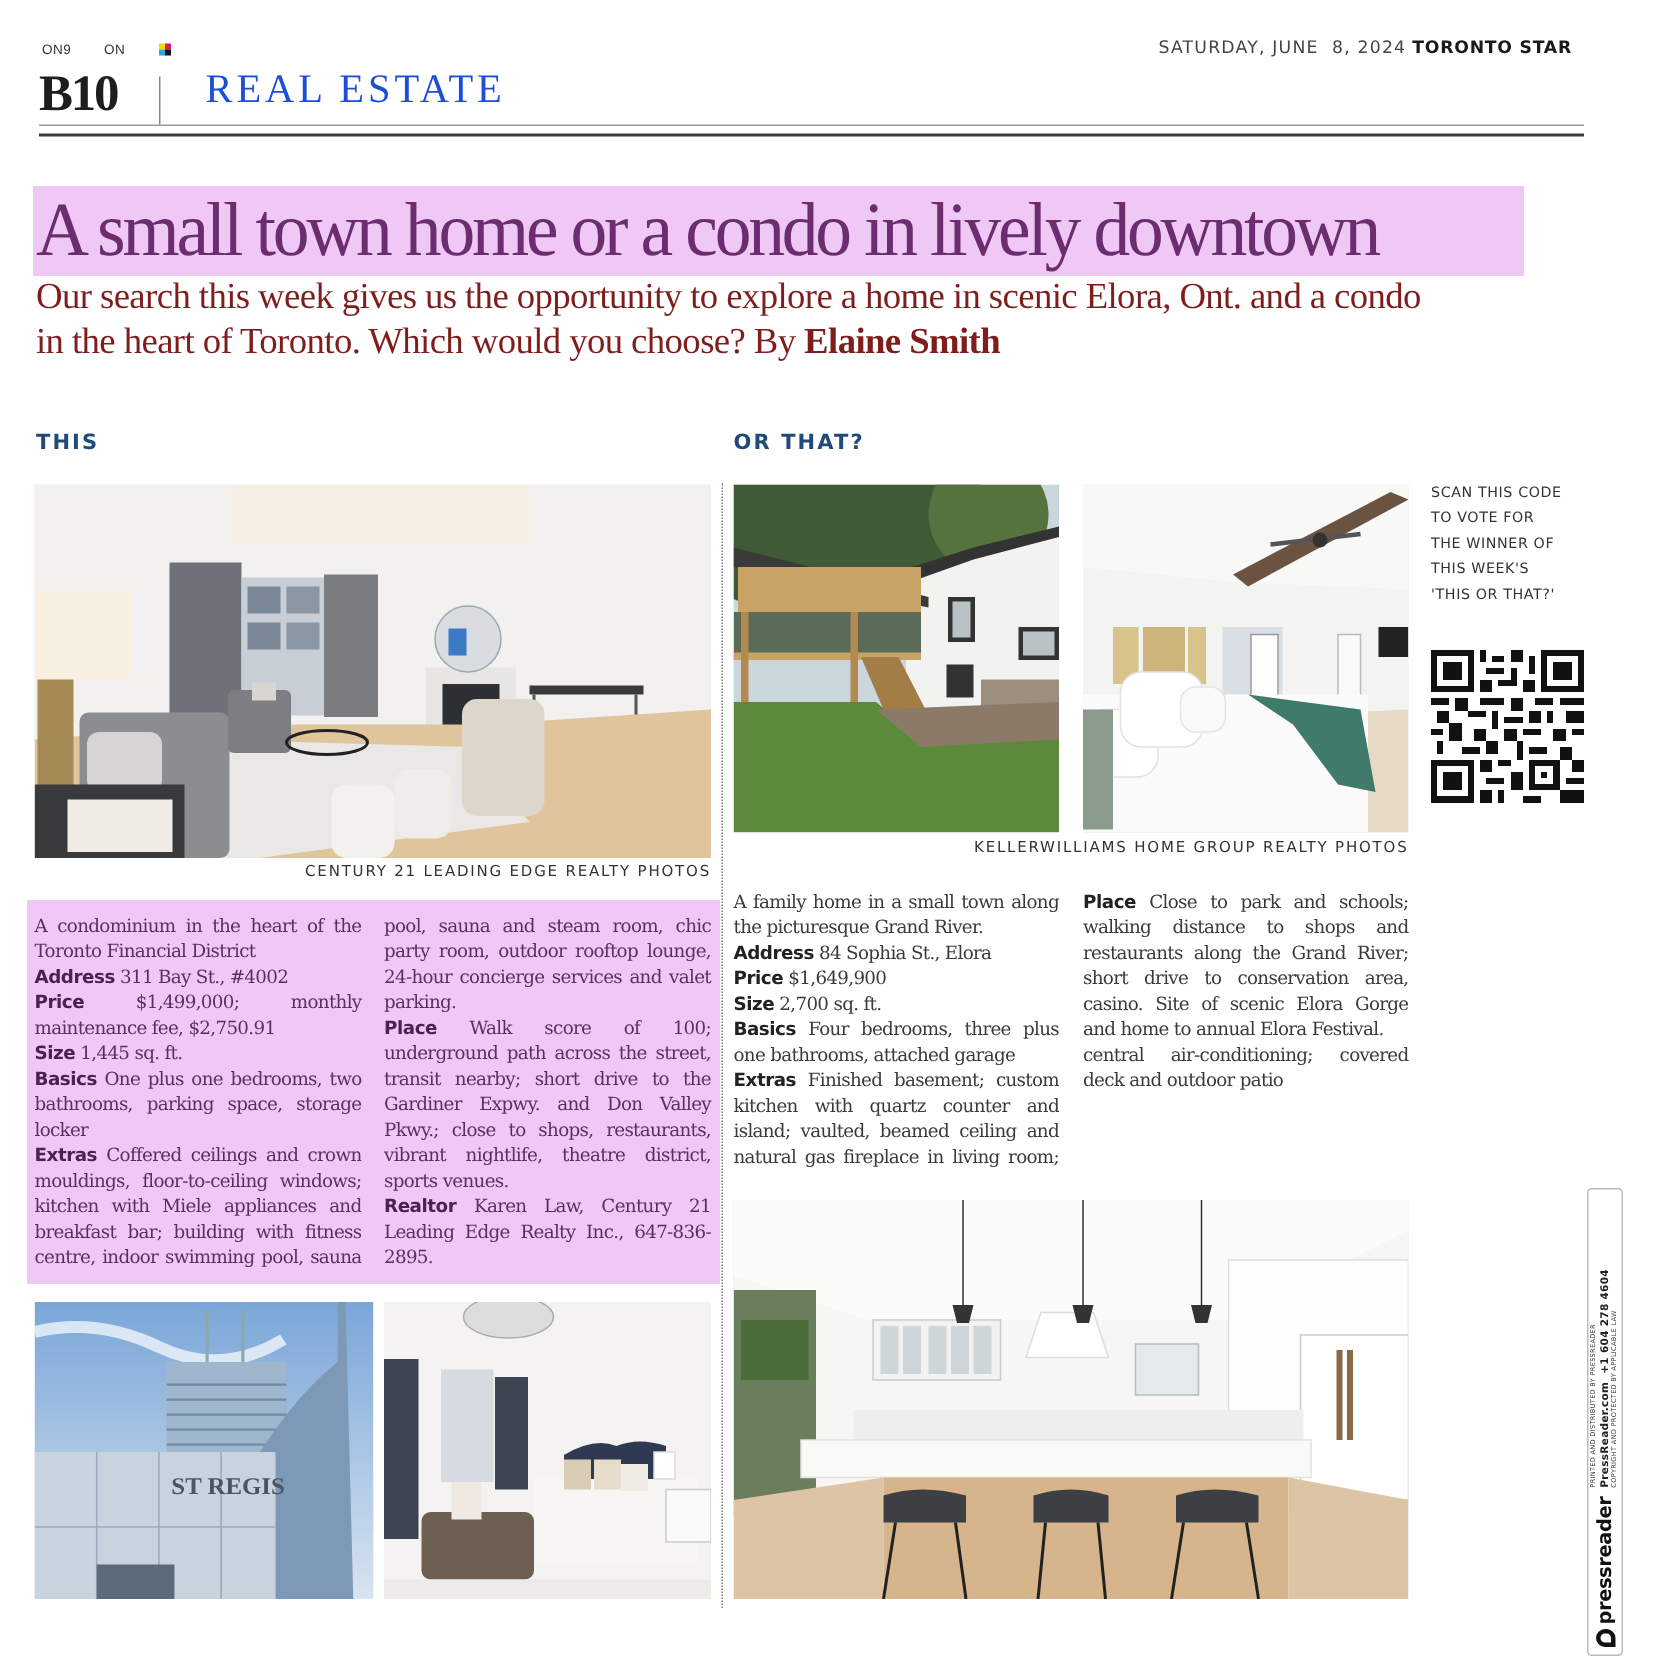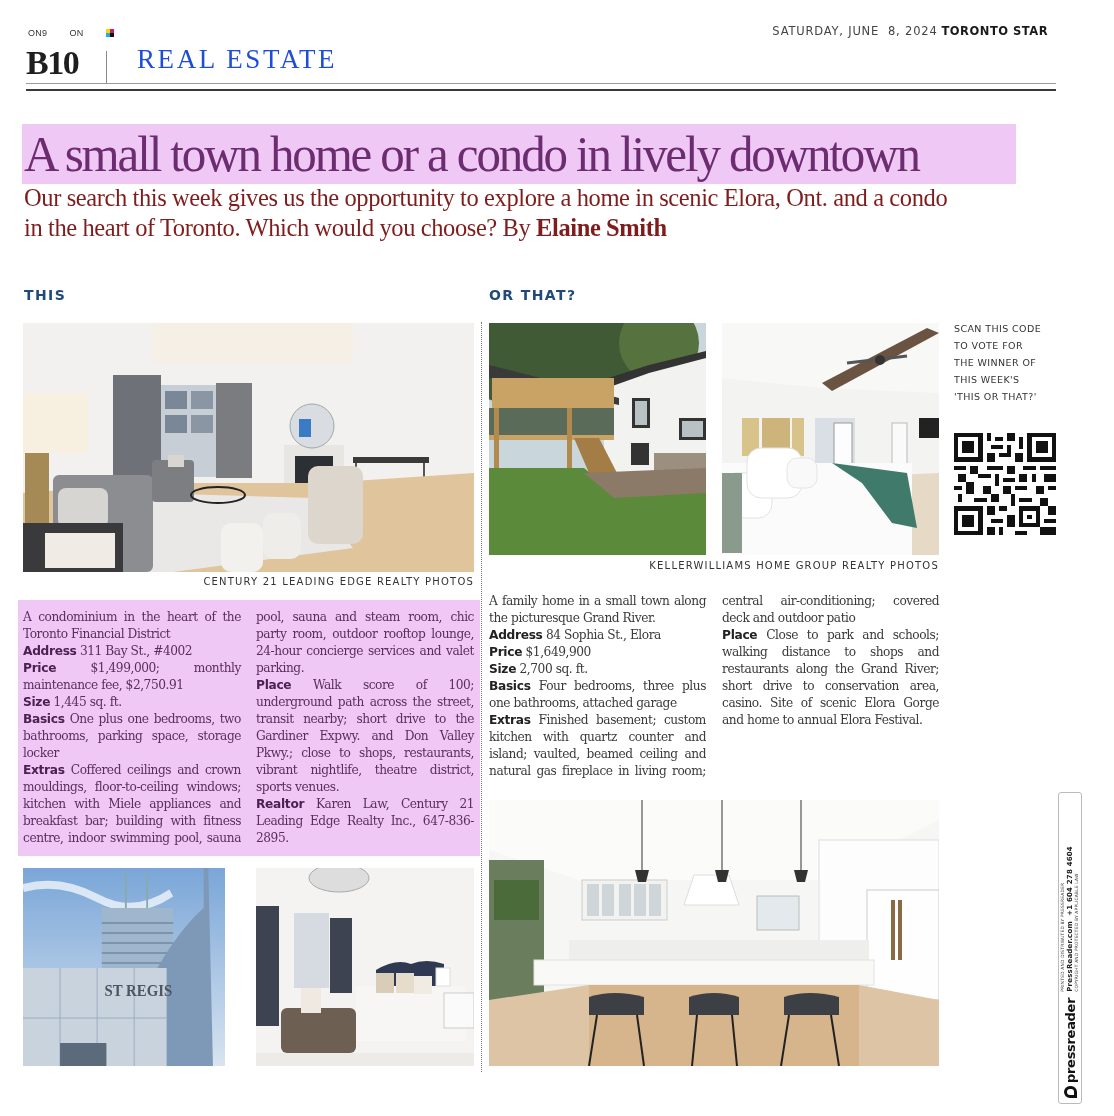--- a/index.html
+++ b/index.html
@@ -131,21 +131,21 @@
   <p><span class="lbl">Size</span> <span>1,445 sq. ft.</span></p>
   <p><span class="lbl">Basics</span> <span>One plus one bedrooms, two bathrooms, parking space, storage locker</span></p>
   <p style="height:85px; overflow:hidden"><span class="lbl">Extras</span> <span>Coffered ceilings and crown mouldings, floor-to-ceiling windows; kitchen with Miele appliances and breakfast bar; building with fitness centre, indoor swimming pool, sauna and steam room, chic party room, outdoor rooftop lounge, 24-hour concierge services and valet parking.</span></p>
 </div>
 <div class="abs copy condo" style="left:256px; top:609px; width:218px;">
   <p>pool, sauna and steam room, chic party room, outdoor rooftop lounge, 24-hour concierge services and valet parking.</p>
   <p><span class="lbl">Place</span> <span>Walk score of 100; underground path across the street, transit nearby; short drive to the Gardiner Expwy. and Don Valley Pkwy.; close to shops, restaurants, vibrant nightlife, theatre district, sports venues.</span></p>
   <p><span class="lbl">Realtor</span> <span>Karen Law, Century 21 Leading Edge Realty Inc., 647-836-2895.</span></p>
 </div>
 
-<div class="abs photo" style="left:23px; top:868px; width:202px; height:198px;">
+<div class="abs photo" style="left:23px; top:868px; width:226px; height:198px;">
   <svg viewBox="0 0 218 198" preserveAspectRatio="none">
     <defs>
         <linearGradient id="sky" x1="0" y1="0" x2="0" y2="1">
           <stop offset="0" stop-color="#7aa6d8"></stop>
           <stop offset="1" stop-color="#d8e4f0"></stop>
         </linearGradient>
       </defs>
     <rect width="218" height="198" fill="url(#sky)"></rect>
     <path d="M0 20 Q40 10 80 30 T160 25" stroke="#fff" stroke-width="8" fill="none" opacity="0.7"></path>
     <rect x="85" y="40" width="77" height="70" fill="#9fb6cc"></rect>
@@ -241,22 +241,22 @@
 
 <div class="abs copy" style="left:489px; top:593px; width:217px;">
   <p>A family home in a small town along the picturesque Grand River.</p>
   <p><span class="lbl">Address</span> <span>84 Sophia St., Elora</span></p>
   <p><span class="lbl">Price</span> <span>$1,649,900</span></p>
   <p><span class="lbl">Size</span> <span>2,700 sq. ft.</span></p>
   <p><span class="lbl">Basics</span> <span>Four bedrooms, three plus one bathrooms, attached garage</span></p>
   <p style="height:68px; overflow:hidden"><span class="lbl">Extras</span> <span>Finished basement; custom kitchen with quartz counter and island; vaulted, beamed ceiling and natural gas fireplace in living room; central air-conditioning; covered deck and outdoor patio</span></p>
 </div>
 <div class="abs copy" style="left:722px; top:593px; width:217px;">
+  <p><span class="lbl">Place</span> <span>Close to park and schools; walking distance to shops and restaurants along the Grand River; short drive to conservation area, casino. Site of scenic Elora Gorge and home to annual Elora Festival.</span></p>
   <p>central air-conditioning; covered deck and outdoor patio</p>
-  <p><span class="lbl">Place</span> <span>Close to park and schools; walking distance to shops and restaurants along the Grand River; short drive to conservation area, casino. Site of scenic Elora Gorge and home to annual Elora Festival.</span></p>
 </div>
 
 <div class="abs photo" style="left:489px; top:800px; width:450px; height:266px;">
   <svg viewBox="0 0 450 266" preserveAspectRatio="none">
     <rect width="450" height="266" fill="#f6f6f5"></rect>
     <polygon points="0,0 450,0 450,20 330,80 90,80 0,50" fill="#fbfbfa"></polygon>
     <rect x="0" y="60" width="55" height="150" fill="#6a7d5c"></rect>
     <rect x="5" y="80" width="45" height="40" fill="#4c6b3a"></rect>
     <rect x="93" y="80" width="85" height="40" fill="#f2f2f0" stroke="#ccc"></rect>
     <rect x="98" y="84" width="12" height="32" fill="#cfd6da"></rect>

